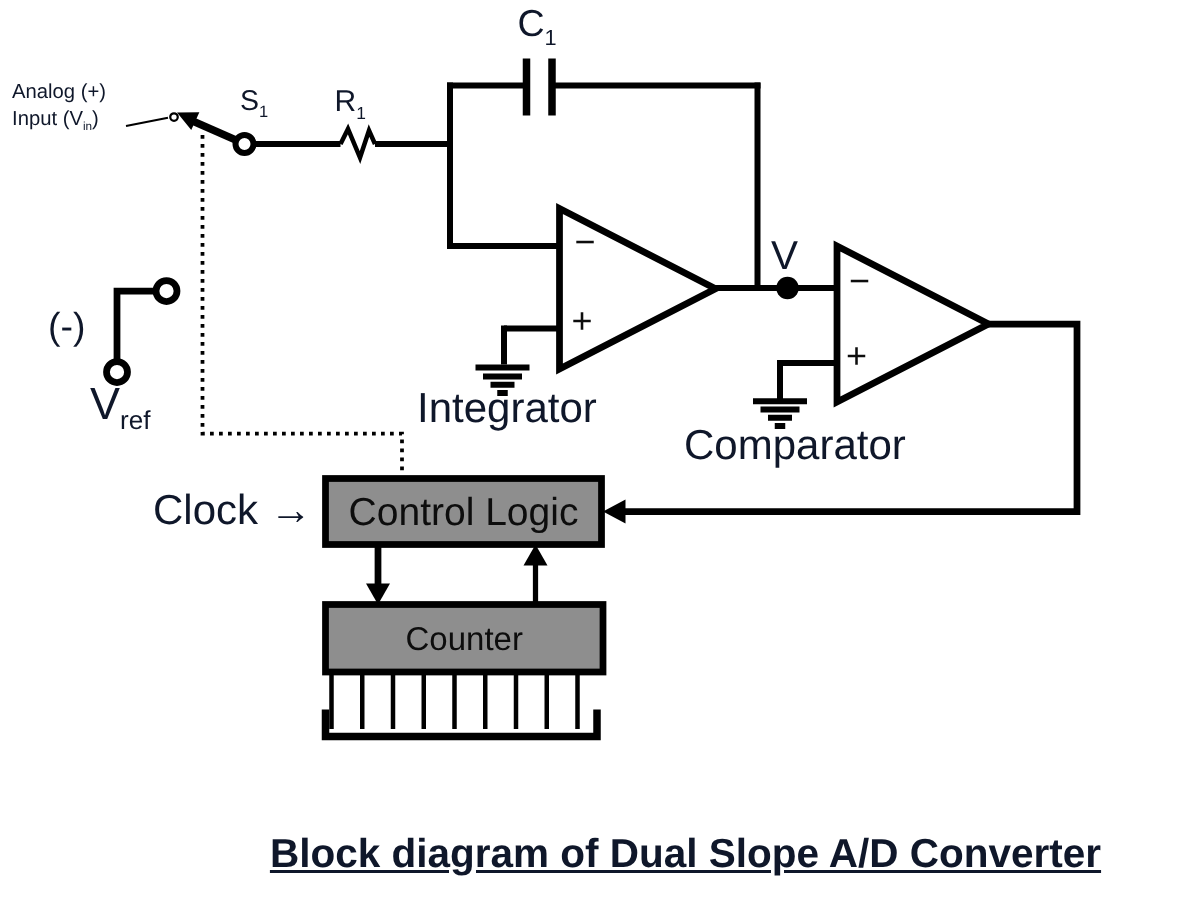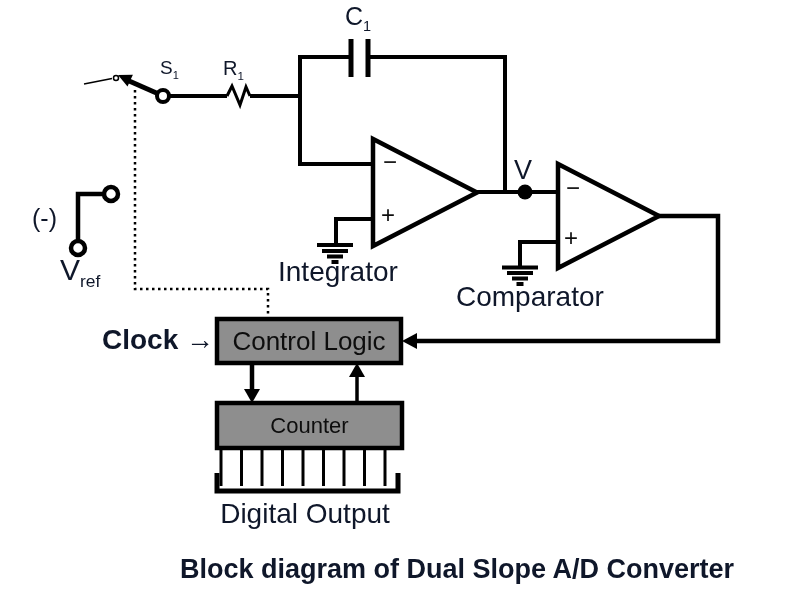--- a/index.html
+++ b/index.html
@@ -104,20 +104,24 @@
         <line x1="303" y1="449" x2="303" y2="486"></line>
         <line x1="323.5" y1="449" x2="323.5" y2="486"></line>
         <line x1="344" y1="449" x2="344" y2="486"></line>
         <line x1="364.5" y1="449" x2="364.5" y2="486"></line>
         <line x1="385" y1="449" x2="385" y2="486"></line>
       </g>
       <polyline points="217,473 217,491 398,491 398,473" stroke-width="5"></polyline>
     </g>
   </svg>
 
+  <div class="lbl" style="left:8px;top:52px;font-size:13.5px;line-height:18px;">
+    <div><span>Analog (+)</span></div>
+    <div><span>Input (V</span><sub>in</sub><span>)</span></div>
+  </div>
 
   <div class="lbl" style="left:160px;top:57px;font-size:19px;">
     <span>S</span><sub>1</sub>
   </div>
 
   <div class="lbl" style="left:223px;top:57px;font-size:20px;">
     <span>R</span><sub>1</sub>
   </div>
 
   <div class="lbl" style="left:345px;top:2px;font-size:25px;">
@@ -133,22 +137,21 @@
   <div class="lbl" style="left:514px;top:155px;font-size:27px;">V</div>
 
   <span class="sign" style="left:383px;top:150px;">−</span>
   <span class="sign" style="left:381px;top:203px;">+</span>
   <span class="sign" style="left:566px;top:176px;">−</span>
   <span class="sign" style="left:564px;top:226px;">+</span>
 
   <div class="lbl" style="left:456px;top:281px;font-size:28px;">Comparator</div>
   <div class="lbl" style="left:278px;top:256px;font-size:28px;">Integrator</div>
 
-  <div class="lbl" style="left:102px;top:324px;font-size:28px;font-weight:bold;">Clock →</div>
+  <div class="lbl" style="left:102px;top:324px;font-size:28px;">Clock →</div>
 
   <div class="boxlbl" style="left:217px;top:319px;width:184px;height:44px;font-size:26px;">Control Logic</div>
   <div class="boxlbl" style="left:217px;top:403px;width:185px;height:45px;font-size:22px;">Counter</div>
 
-  <div class="lbl center" style="left:205px;top:498px;width:200px;font-size:28px;">Digital Output</div>
 
-  <div class="lbl caption" style="left:157px;top:554px;width:600px;font-size:27px;">Block diagram of Dual Slope A/D Converter</div>
+  <div class="lbl caption" style="left:157px;top:554px;width:600px;font-size:27px;text-decoration:underline;">Block diagram of Dual Slope A/D Converter</div>
 
 </div>
 
 </body></html>

